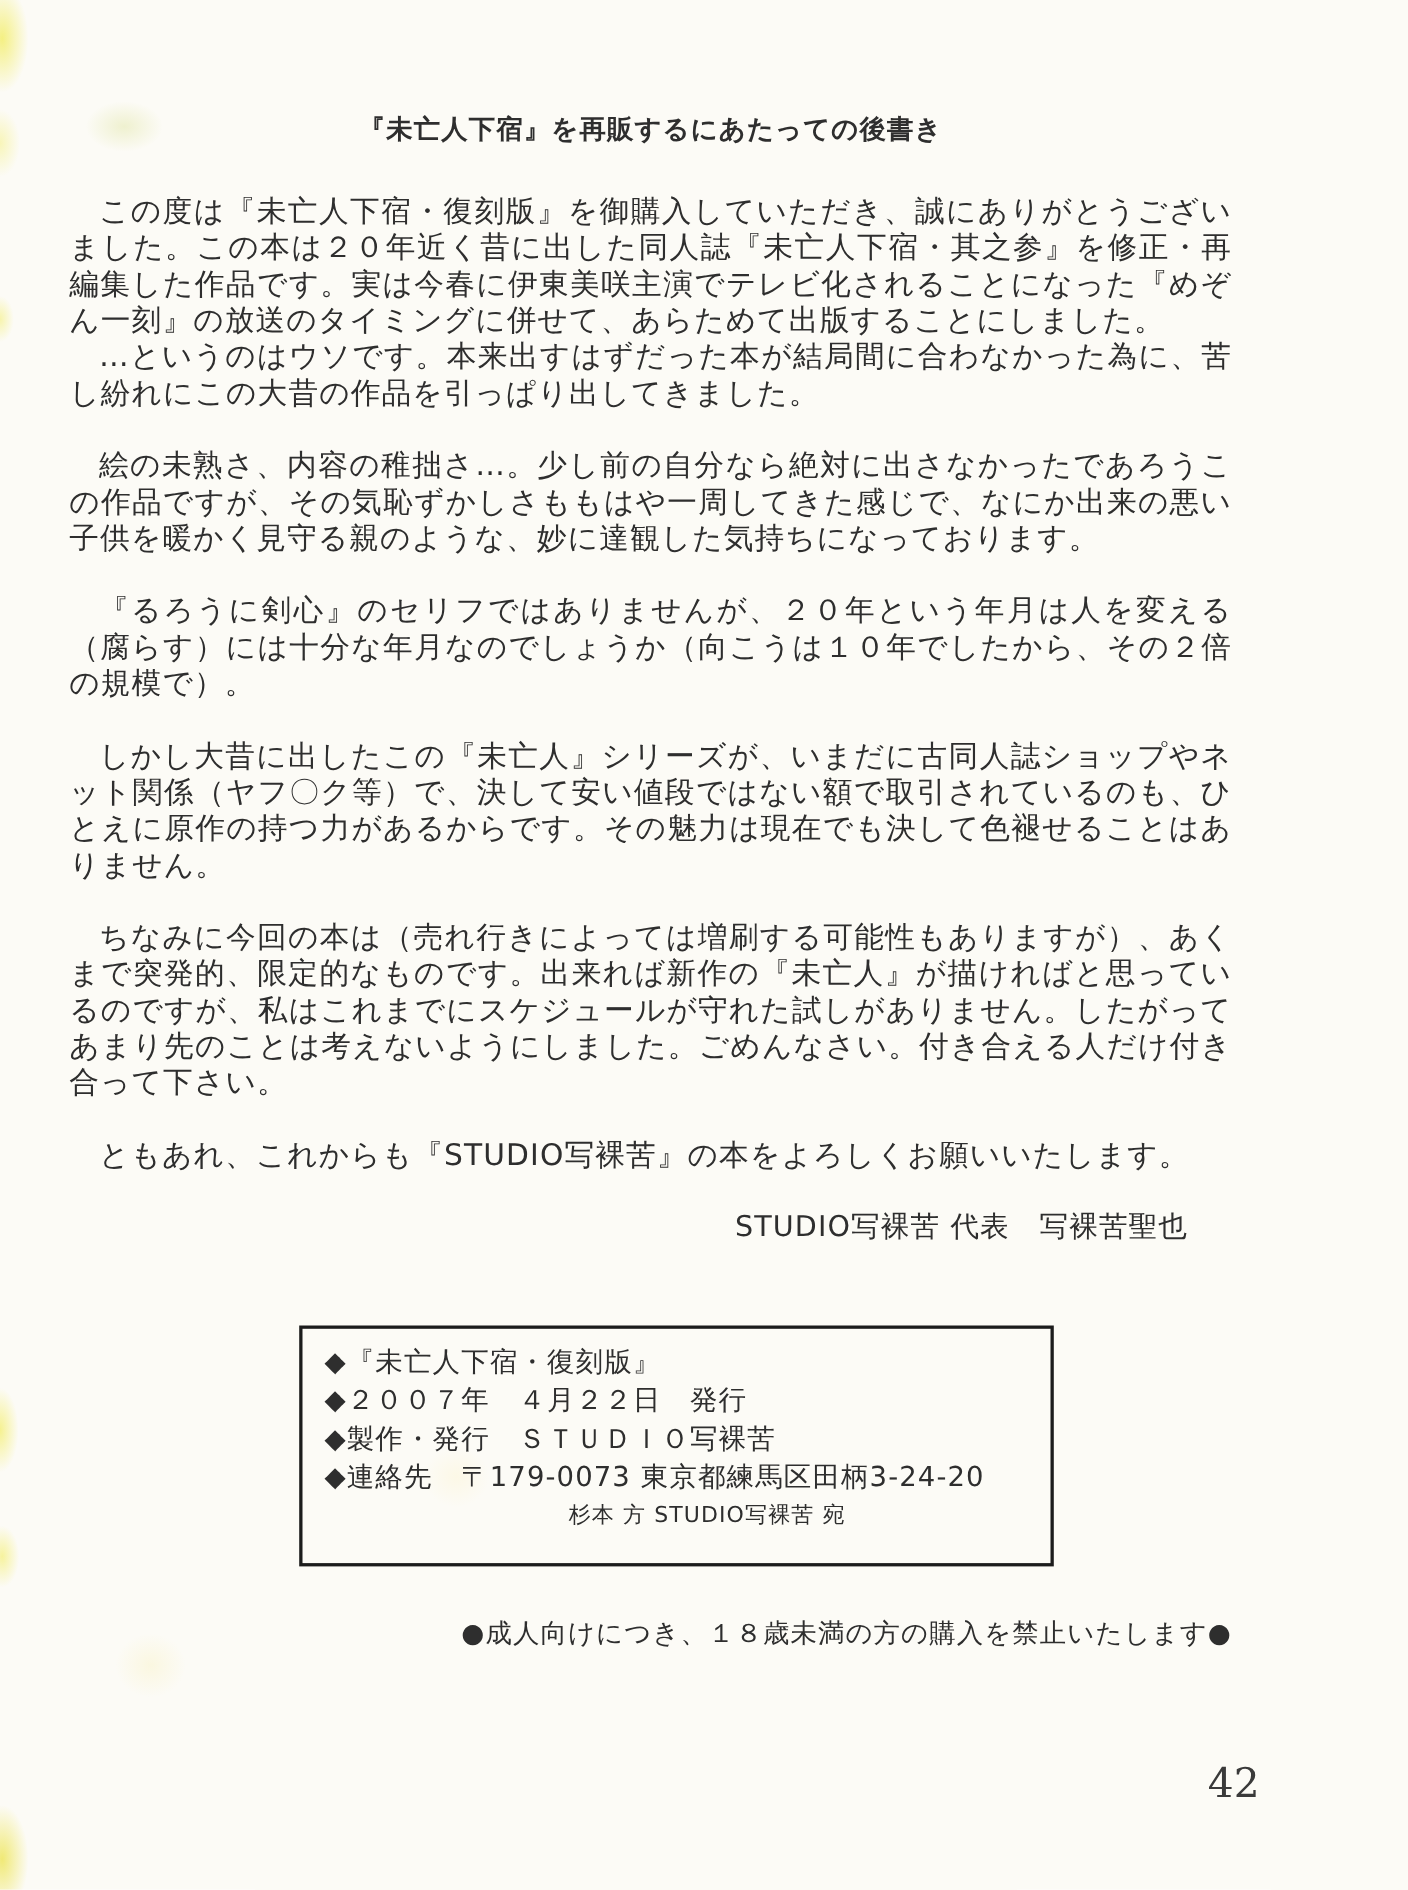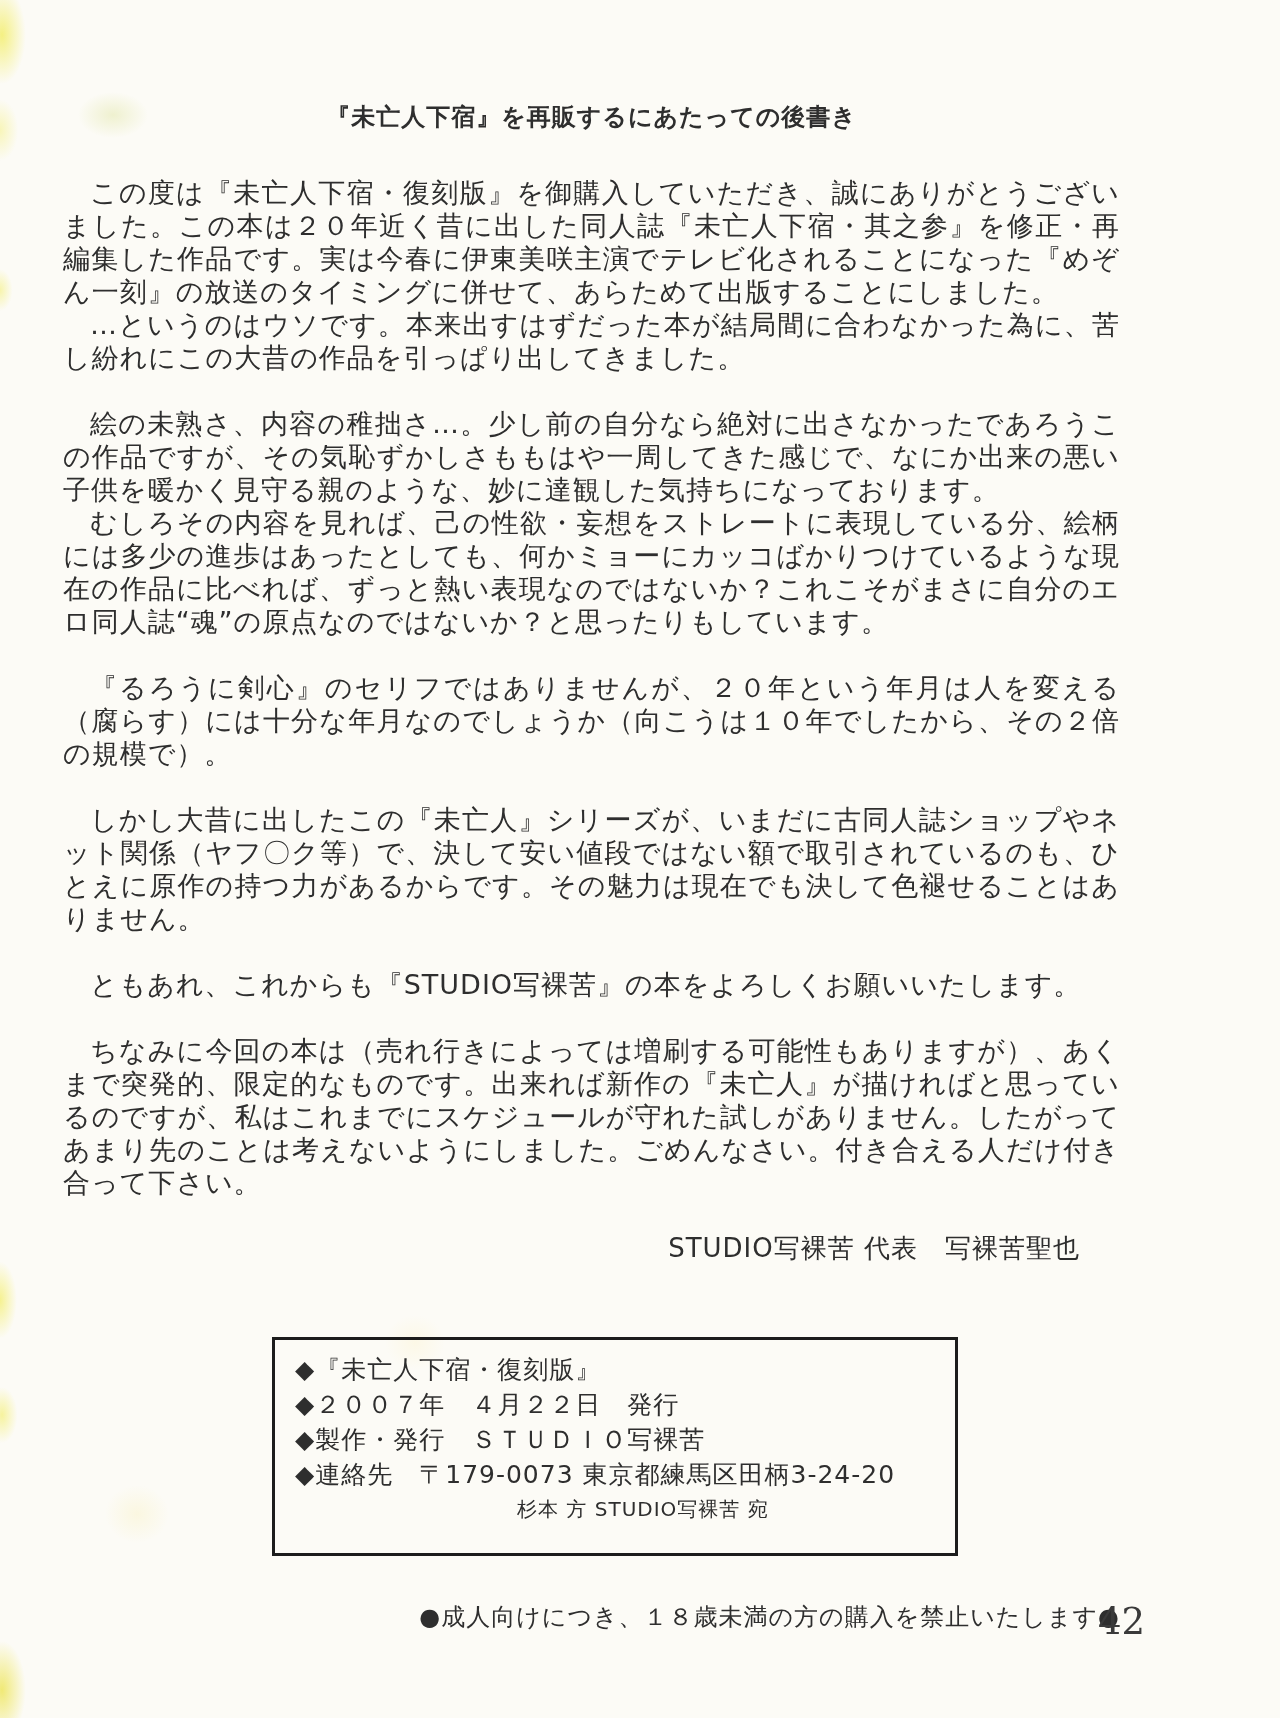--- a/index.html
+++ b/index.html
@@ -142,33 +142,32 @@
   <div class="content">
     <h1 class="title">『未亡人下宿』を再販するにあたっての後書き</h1>
 
     <div id="blocks">
         <div class="block">
           <p class="para">この度は『未亡人下宿・復刻版』を御購入していただき、誠にありがとうございました。この本は２０年近く昔に出した同人誌『未亡人下宿・其之参』を修正・再編集した作品です。実は今春に伊東美咲主演でテレビ化されることになった『めぞん一刻』の放送のタイミングに併せて、あらためて出版することにしました。</p>
           <p class="para">…というのはウソです。本来出すはずだった本が結局間に合わなかった為に、苦し紛れにこの大昔の作品を引っぱり出してきました。</p>
         </div>
         <div class="block">
           <p class="para">絵の未熟さ、内容の稚拙さ…。少し前の自分なら絶対に出さなかったであろうこの作品ですが、その気恥ずかしさももはや一周してきた感じで、なにか出来の悪い子供を暖かく見守る親のような、妙に達観した気持ちになっております。</p>
-          <p class="para">むしろその内容を見れば、己の性欲・妄想をストレートに表現している分、絵柄には多少の進歩はあったとしても、何かミョーにカッコばかりつけているような現在の作品に比べれば、ずっと熱い表現なのではないか？これこそがまさに自分のエロ同人誌“魂”の原点なのではないか？と思ったりもしています。</p>
         </div>
         <div class="block">
           <p class="para">『るろうに剣心』のセリフではありませんが、２０年という年月は人を変える（腐らす）には十分な年月なのでしょうか（向こうは１０年でしたから、その２倍の規模で）。</p>
         </div>
         <div class="block">
           <p class="para">しかし大昔に出したこの『未亡人』シリーズが、いまだに古同人誌ショップやネット関係（ヤフ〇ク等）で、決して安い値段ではない額で取引されているのも、ひとえに原作の持つ力があるからです。その魅力は現在でも決して色褪せることはありません。</p>
         </div>
         <div class="block">
-          <p class="para">ともあれ、これからも『STUDIO写裸苦』の本をよろしくお願いいたします。</p>
+          <p class="para">ちなみに今回の本は（売れ行きによっては増刷する可能性もありますが）、あくまで突発的、限定的なものです。出来れば新作の『未亡人』が描ければと思っているのですが、私はこれまでにスケジュールが守れた試しがありません。したがってあまり先のことは考えないようにしました。ごめんなさい。付き合える人だけ付き合って下さい。</p>
         </div>
         <div class="block">
-          <p class="para">ちなみに今回の本は（売れ行きによっては増刷する可能性もありますが）、あくまで突発的、限定的なものです。出来れば新作の『未亡人』が描ければと思っているのですが、私はこれまでにスケジュールが守れた試しがありません。したがってあまり先のことは考えないようにしました。ごめんなさい。付き合える人だけ付き合って下さい。</p>
+          <p class="para">ともあれ、これからも『STUDIO写裸苦』の本をよろしくお願いいたします。</p>
         </div>
       </div>
 
     <div class="signature">STUDIO写裸苦 代表　写裸苦聖也</div>
 
     <div class="colophon">
       <div id="colophon-lines">
           <div class="colophon-line">◆『未亡人下宿・復刻版』</div>
           <div class="colophon-line">◆２００７年　４月２２日　発行</div>
           <div class="colophon-line">◆製作・発行　ＳＴＵＤＩＯ写裸苦</div>

